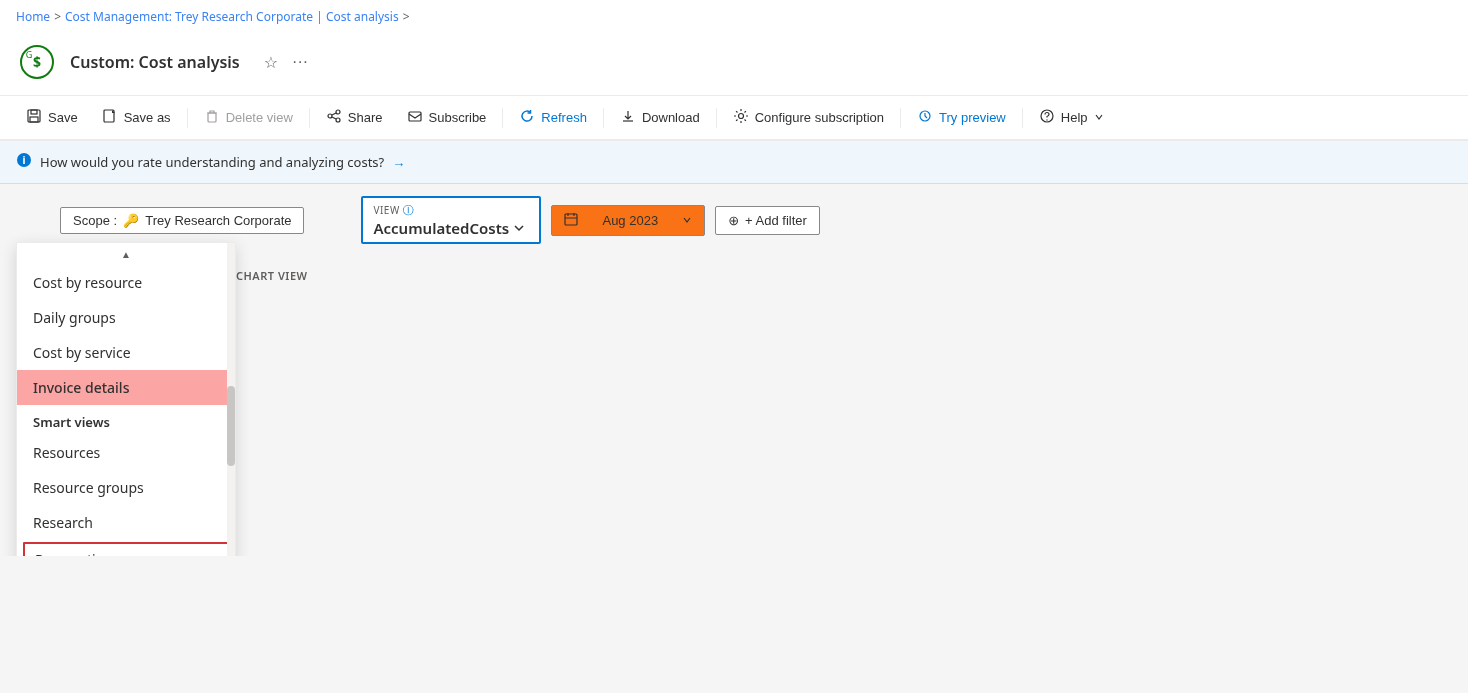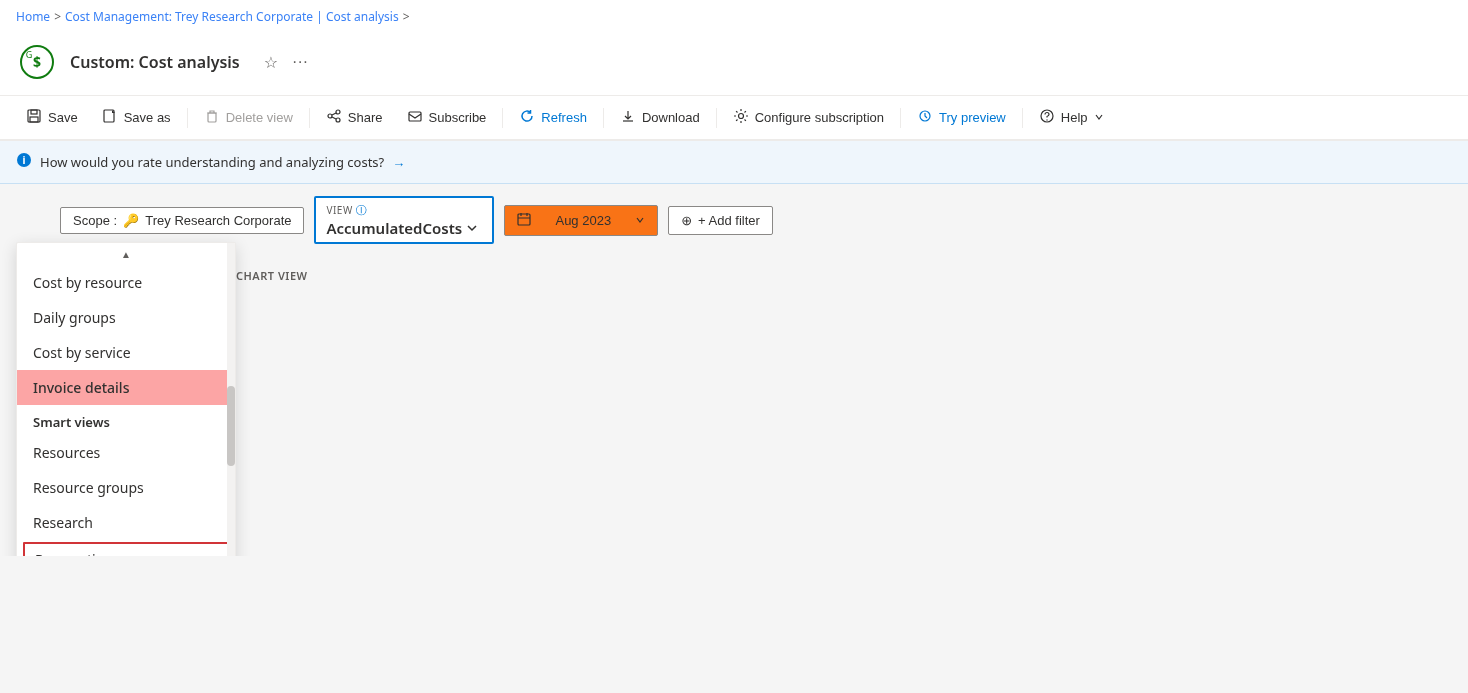--- a/index.html
+++ b/index.html
@@ -134,20 +134,21 @@
       border-radius: 2px;
       padding: 4px 10px;
       font-size: 13px;
       cursor: pointer;
       display: flex;
       flex-direction: column;
       align-items: flex-start;
       gap: 0;
       min-width: 180px;
       position: relative;
+      margin-left: 47px;
     }
     .view-label {
       font-size: 10px;
       color: #605e5c;
       text-transform: uppercase;
       letter-spacing: 0.5px;
       display: flex;
       align-items: center;
       gap: 3px;
     }

